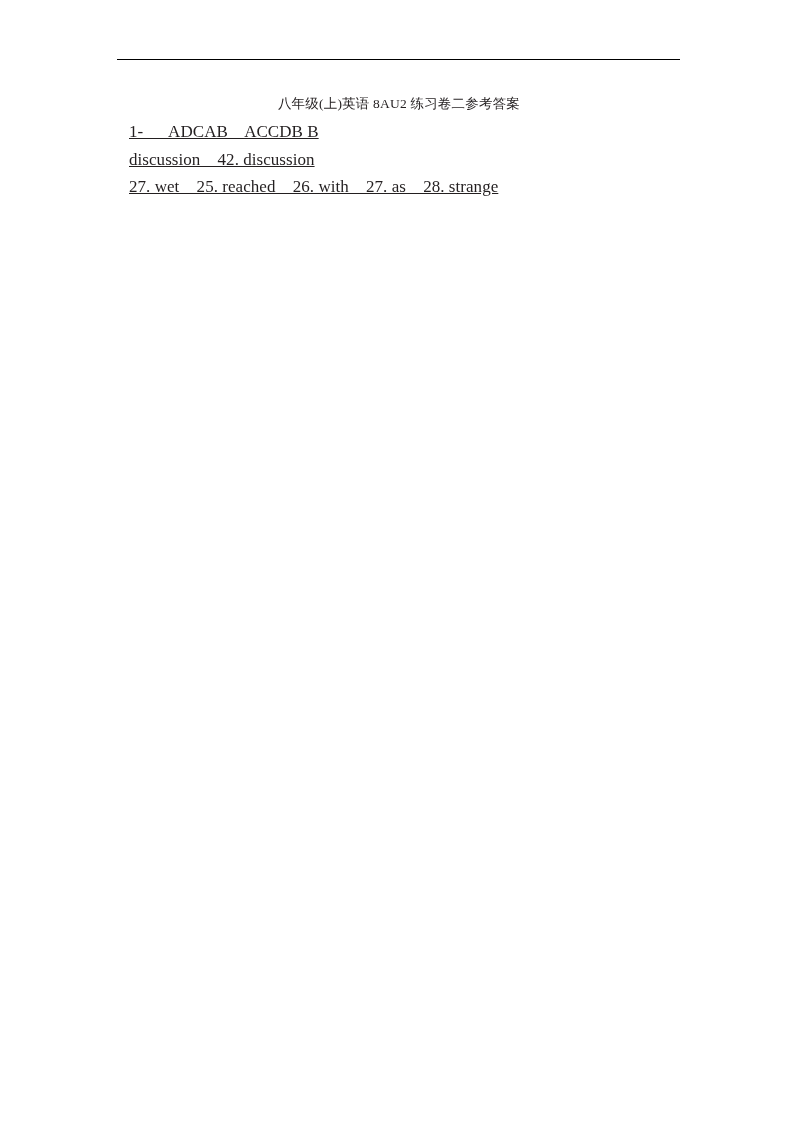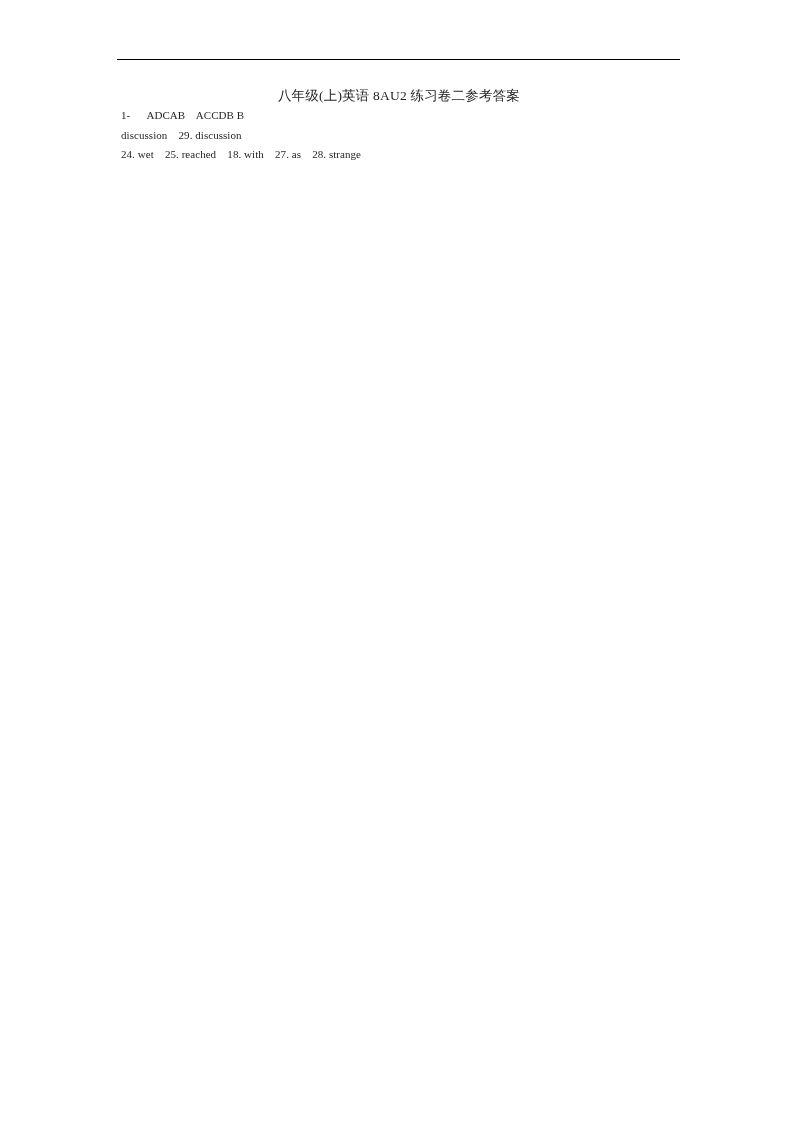--- a/index.html
+++ b/index.html
@@ -27,38 +27,39 @@
     left: 117px;
     top: 59px;
     width: 563px;
     height: 0;
     border-top: 1.6px solid #000000;
   }
   
   .doc-body {
     position: absolute;
     left: 117px;
-    top: 88px;
+    top: 96px;
     width: 564px;
   }
   .doc-title {
     font-size: 13.5px;
     line-height: 16px;
     text-align: center;
     letter-spacing: 0.2px;
     margin: 0 0 1px 0;
     white-space: nowrap;
     font-family: "Liberation Serif", "DejaVu Serif", serif;
   }
   .ans-line {
-    font-size: 11px;
+    font-size: 17px;
     line-height: 15.6px;
-    margin: 4px;
+    margin: 12px;
     white-space: pre;
     letter-spacing: 0.05px;
+    text-decoration: underline;
   }
   .ans-line.justified {
     white-space: normal;
     text-align: justify;
     text-align-last: justify;
     letter-spacing: 0.05px;
   }
 </style>
 </head>
 <body>
@@ -68,19 +69,19 @@
   <div class="header-rule"></div>
 
   <div class="doc-body">
 
     <p class="doc-title">八年级(上)英语 8AU2 练习卷二参考答案</p>
 
     <p class="ans-line">1-      ADCAB    ACCDB B</p>
 
 
 
-    <p class="ans-line">discussion    29. discussion</p>
+    <p class="ans-line">discussion    42. discussion</p>
 
-    <p class="ans-line">24. wet    25. reached    18. with    27. as    28. strange</p>
+    <p class="ans-line">27. wet    25. reached    26. with    27. as    28. strange</p>
 
 
   </div>
 </div>
 
 </body></html>

